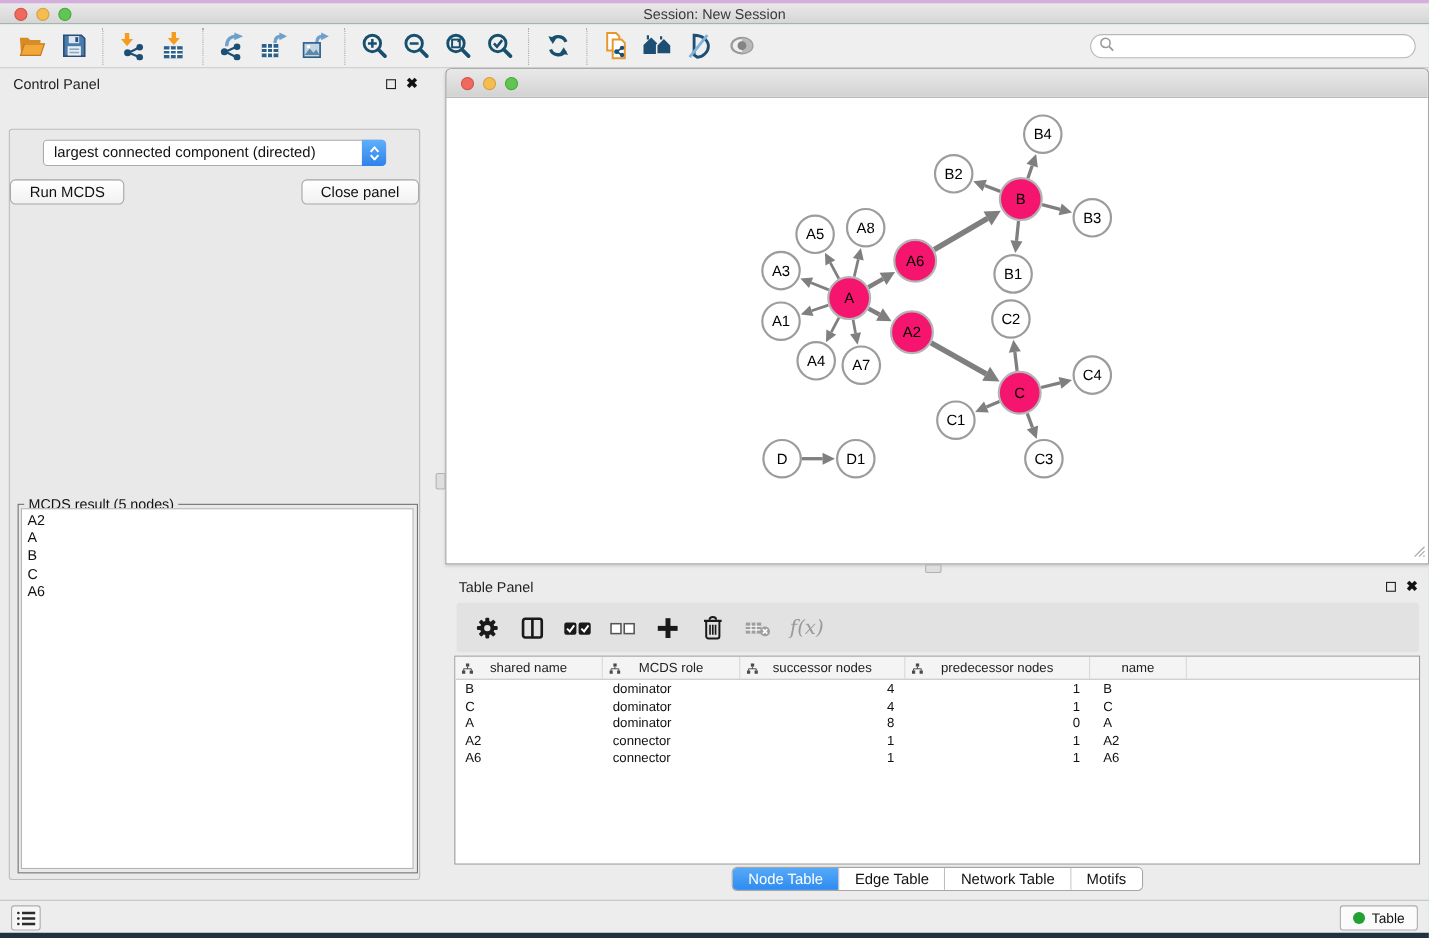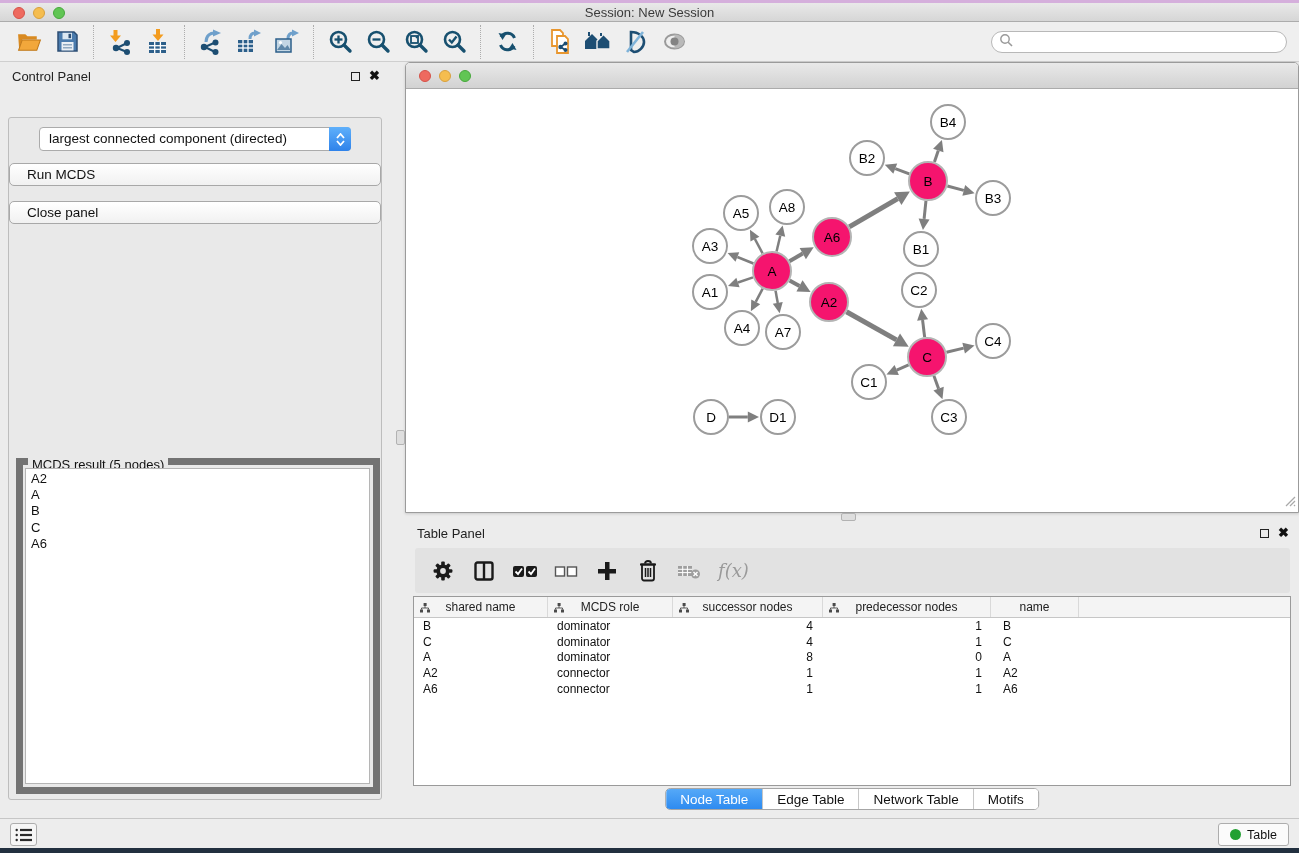--- a/index.html
+++ b/index.html
@@ -43,24 +43,24 @@
   .cp-tab { padding:0 14px; display:flex; align-items:center; font-size:13.5px; color:#111; border-right:1px solid #BDBDBD; background:#fff; }
   .cp-tab:last-child { border-right:none; }
   .cp-tab.active { background:linear-gradient(#55A9F8,#2E8BF0); color:#fff; border-right:none; }
   .cp-content { position:absolute; left:8px; right:8px; top:55px; bottom:18px;
     background:#E9E9E9; border:1px solid #BDBDBD; border-radius:3px; }
   .opt-label { text-align:center; margin-top:16px; font-size:13.5px; color:#111; }
   .dropdown { position:relative; width:312px; height:24px; margin:9px auto 0; background:#fff;
     border:1px solid #ABABAB; border-radius:4px; font-size:13.5px; line-height:22px; padding-left:9px; color:#111; }
   .dd-spinner { position:absolute; right:-1px; top:-1px; width:22px; height:24px; border-radius:0 4px 4px 0;
     background:linear-gradient(#5FB0FB,#2E82EA); display:flex; flex-direction:column; align-items:center; justify-content:center; gap:1px; }
-  .cp-buttons { display:flex; justify-content:flex-start; gap:15px; margin-top:12px;flex-direction:column; }
+  .cp-buttons { display:flex; justify-content:space-between; gap:15px; margin-top:12px; }
   .mac-btn { height:23px; border:1px solid #A8A8A8; border-radius:5px; background:linear-gradient(#FFFFFF,#F1F1F1);
     font-size:13.5px; color:#111; padding:0 17px; display:flex; align-items:center; font-family:"Liberation Sans",sans-serif; }
-  .result-group { position:absolute; left:7px; right:1px; top:340px; bottom:5px; border:7px solid #737373; }
+  .result-group { position:absolute; left:7px; right:1px; top:340px; bottom:5px; border:1px solid #737373; }
   .result-legend { position:absolute; top:-8px; left:5px; background:#E9E9E9; padding:0 4px; font-size:13px; color:#111; }
   .result-list { position:absolute; left:2px; right:3px; top:3px; bottom:3px; background:#fff; border:1px solid #B5B5B5; padding:2px 5px; overflow:hidden; }
   .result-item { font-size:13px; line-height:16.2px; color:#111; }
 
   
   #network-window { position:absolute; left:405px; top:0; width:894px; height:451px;
     border:1px solid #9B9B9B; border-radius:5px 5px 0 0; background:#fff; box-shadow:0 1px 3px rgba(0,0,0,0.15); }
   .nw-titlebar { position:absolute; left:0; top:0; right:0; height:26px; border-radius:4px 4px 0 0;
     background:linear-gradient(#E9E9E9,#D2D2D2); border-bottom:1px solid #ABABAB; }
   .nw-titlebar .tl-group { top:7px; }

